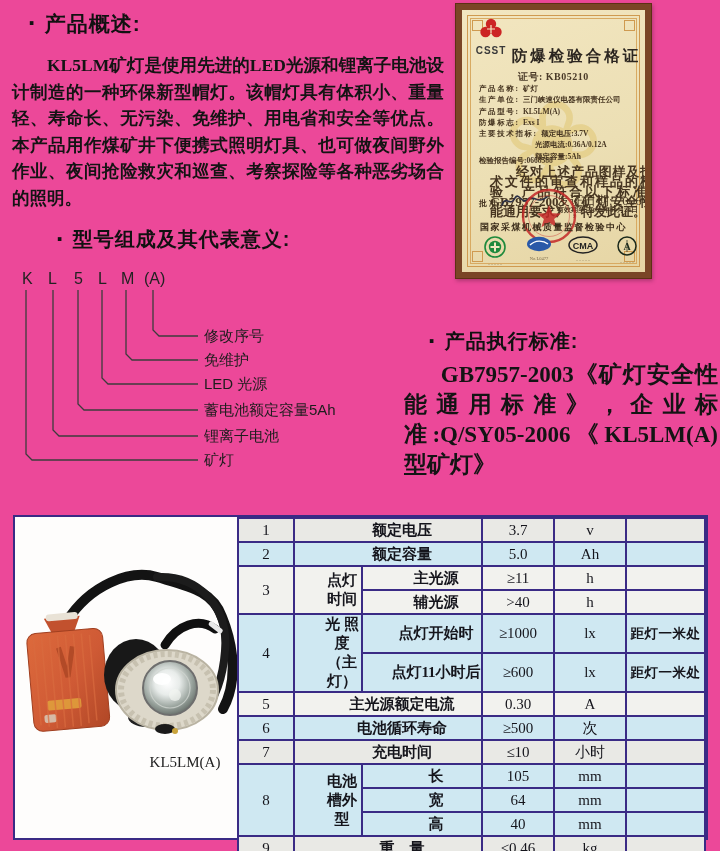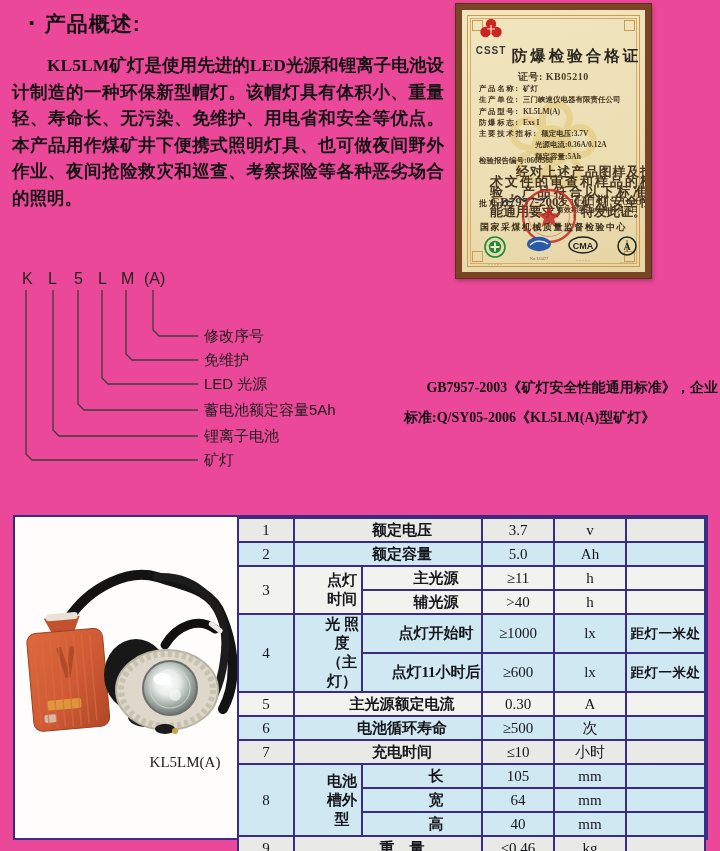--- a/index.html
+++ b/index.html
@@ -46,22 +46,22 @@
   .cert-date2{position:absolute;left:95px;top:195px;font-size:7px;font-weight:bold;color:#463521;white-space:nowrap;}
   .cert-seal{position:absolute;left:59px;top:178px;width:56px;height:56px;opacity:.85;}
   .cert-center{position:absolute;left:0;top:211px;width:100%;text-align:center;font-size:9px;
         font-weight:bold;letter-spacing:1.5px;color:#3d2e1c;}
   .cert-logos{position:absolute;left:14px;top:226px;width:170px;display:flex;justify-content:space-between;align-items:flex-start;}
   .logo-cell{width:38px;text-align:center;}
   .logo-sub{font-size:5px;color:#7a6a4a;line-height:6px;transform:scale(.9);}
   
   .diagram{position:absolute;left:10px;top:268px;}
   
-  .std-text{position:absolute;left:404px;top:360px;width:314px;font-weight:bold;font-size:14px;
-        line-height:30px;text-align:justify;text-indent:1.6em;color:#141414;margin-top:13px;}
+  .std-text{position:absolute;left:404px;top:360px;width:314px;font-weight:bold;font-size:23px;
+        line-height:30px;text-align:justify;text-indent:1.6em;color:#141414;}
   
   .tech-box{position:absolute;left:13px;top:515px;width:695px;height:325px;
         border:2px solid #3a2b85;box-sizing:border-box;background:#fff;}
   .photo-cell{position:absolute;left:0;top:0;width:222px;height:321px;background:#fefdfc;}
   .tech-table{position:absolute;left:222px;top:0;width:469px;height:321px;
         border-collapse:collapse;table-layout:fixed;}
   .tech-table td{border:2px solid #3a2b85;text-align:center;vertical-align:middle;
         padding:0;font-size:15px;color:#15151c;white-space:pre-line;font-family:"Liberation Serif",serif;}
   .tech-table tr{height:24px;}
   .sh-g td{background:#e9e9e5;} .sh-b td{background:#cfe8f2;} .sh-w td{background:#f2f2ee;}
@@ -159,20 +159,23 @@
             <circle cx="10" cy="10" r="9" fill="none" stroke="#1c2a1c" stroke-width="1.5"></circle>
             <text x="10" y="13.6" text-anchor="middle" font-size="10" font-weight="bold" font-family="Liberation Serif, serif" fill="#1c2a1c">A</text>
             <path d="M10 4 L10 16" stroke="#1c2a1c" stroke-width="0.7"></path>
           </svg>
           <div class="logo-sub">··········</div>
         </div>
       </div>
     </div>
   </div>
 
+  <div class="hdr" style="left:56px;top:226px;font-size:20px;">
+    <span class="blt">·</span><span>型号组成及其代表意义:</span>
+  </div>
 
   <svg class="diagram" width="355" height="212" viewBox="0 0 355 212" font-family="Liberation Sans, sans-serif">
 
     <text x="12" y="16" font-size="16" fill="#222">K</text>
     <text x="38" y="16" font-size="16" fill="#222">L</text>
     <text x="64" y="16" font-size="16" fill="#222">5</text>
     <text x="88" y="16" font-size="16" fill="#222">L</text>
     <text x="111" y="16" font-size="16" fill="#222">M</text>
     <text x="134" y="16" font-size="16" fill="#222">(A)</text>
 
@@ -188,20 +191,23 @@
     <g font-size="15" fill="#1d1d1d">
       <text x="194" y="73">修改序号</text>
       <text x="194" y="97">免维护</text>
       <text x="194" y="121">LED 光源</text>
       <text x="194" y="147">蓄电池额定容量5Ah</text>
       <text x="194" y="173">锂离子电池</text>
       <text x="194" y="197">矿灯</text>
     </g>
   </svg>
 
+  <div class="hdr" style="left:428px;top:328px;font-size:20px;">
+    <span class="blt">·</span><span>产品执行标准:</span>
+  </div>
   <div class="std-text">GB7957-2003《矿灯安全性能通用标准》，企业标准:Q/SY05-2006《KL5LM(A)型矿灯》</div>
 
 
   <div class="tech-box">
 
     <div class="photo-cell">
       <svg width="222" height="321" viewBox="0 0 222 321">
         <defs>
           <radialGradient id="refl" cx="45%" cy="40%" r="65%">
             <stop offset="0%" stop-color="#ffffff"></stop>

